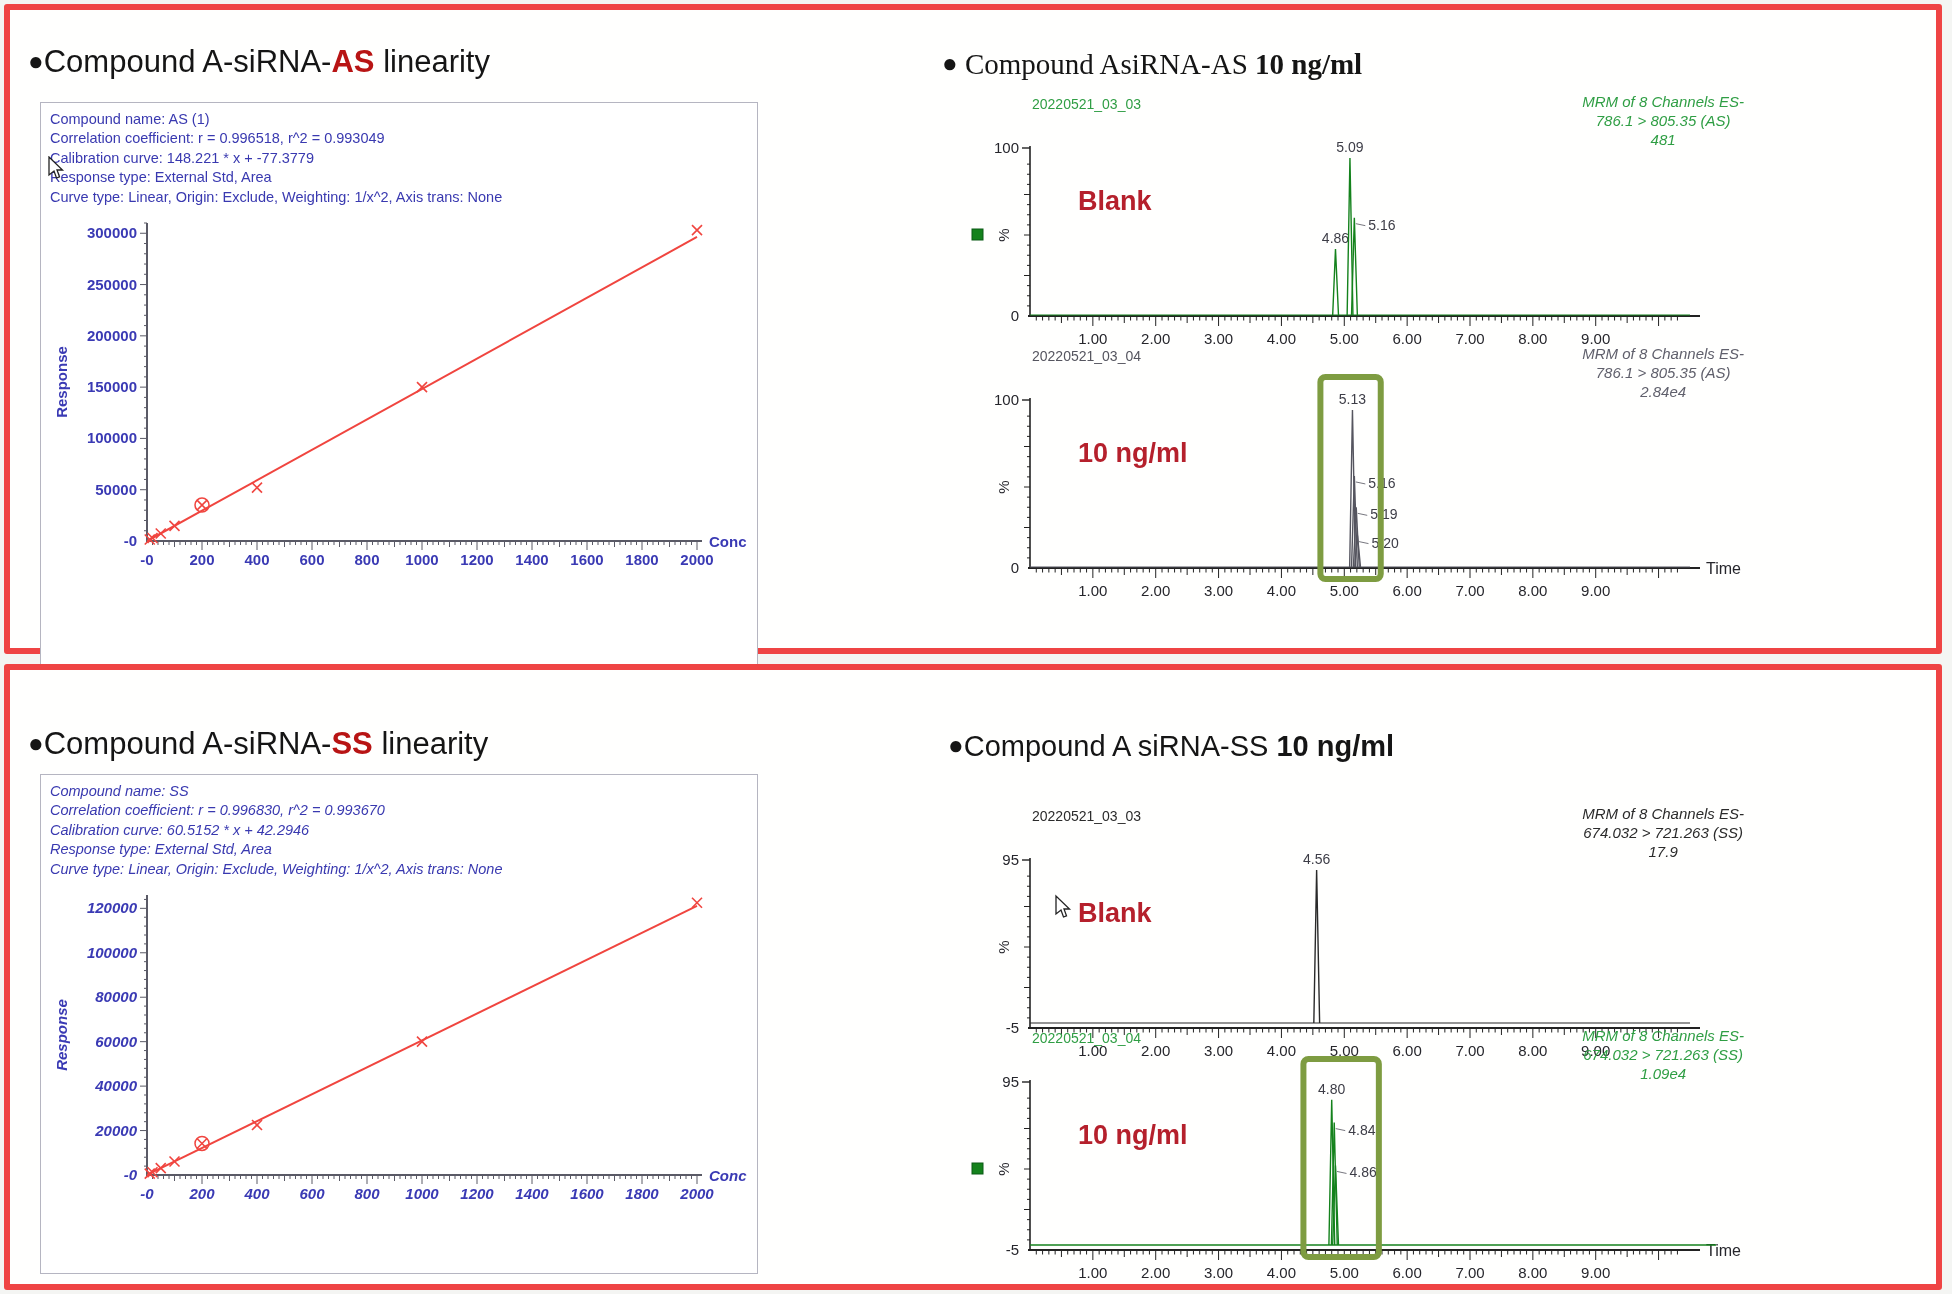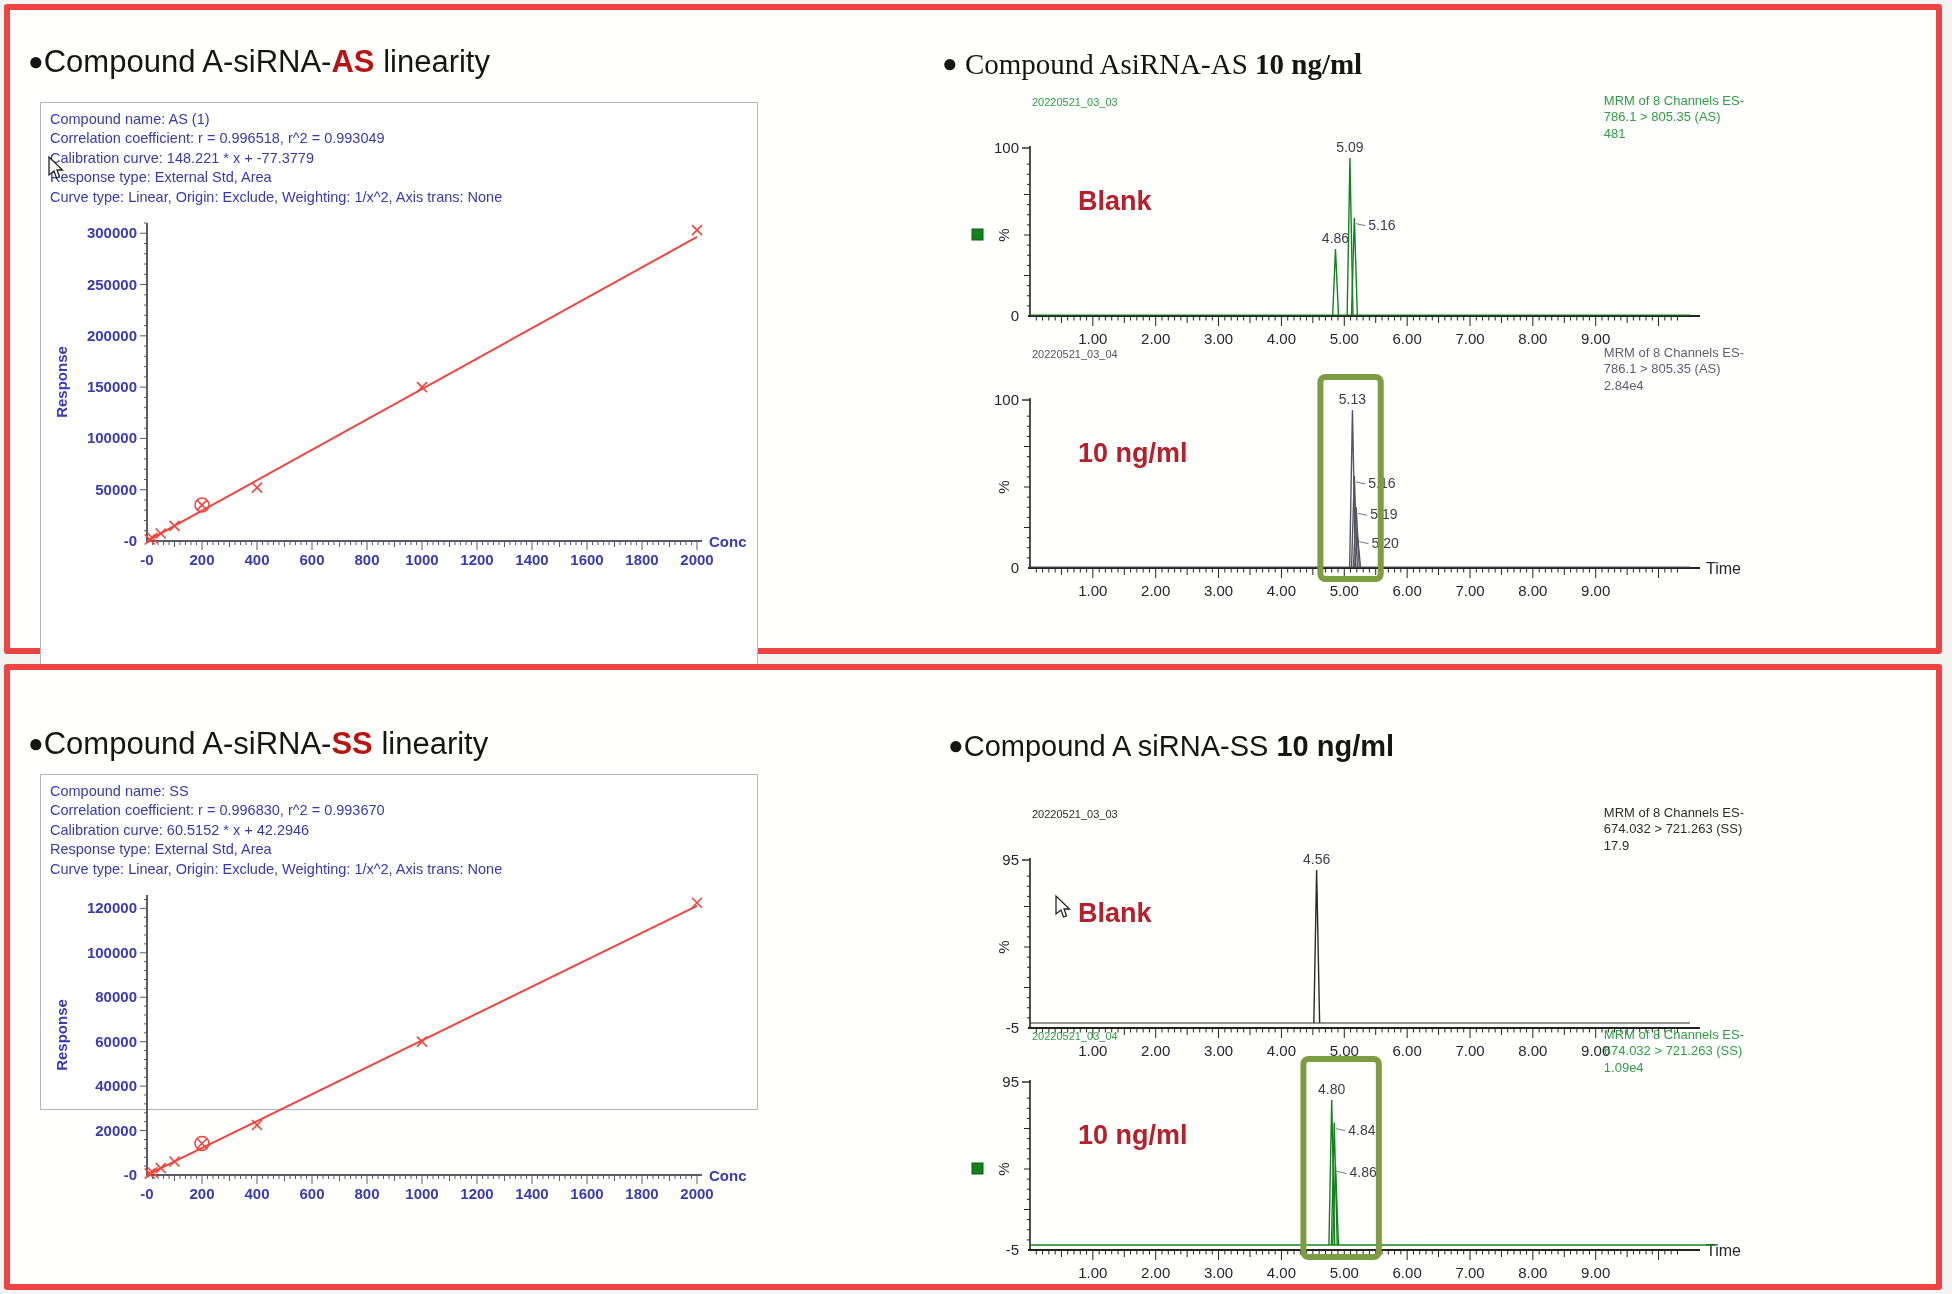--- a/index.html
+++ b/index.html
@@ -9,22 +9,22 @@
   #panel-as{top:4px;height:650px;}
   #panel-ss{top:664px;height:626px;}
   .sec-title{position:absolute;font-size:31px;font-weight:400;color:#151515;white-space:nowrap;}
   .sec-title .bullet{font-size:26px;vertical-align:2px;}
   .sec-title .hl{color:#b81414;font-weight:700;}
   .sec-title .bold{font-weight:700;}
   .lin-box{position:absolute;border:1px solid #b5b5c1;background:#fff;box-sizing:border-box;}
   .info{color:#3939b0;font-size:14.5px;line-height:1.34;padding:7px 0 2px 9px;white-space:nowrap;}
   .cursor-overlay{position:absolute;z-index:5;}
   .chrom{position:absolute;width:800px;height:276px;}
-  .run{position:absolute;left:84px;top:0;font-size:11px;}
-  .channel{position:absolute;right:4px;top:-3px;font-size:13px;line-height:1.26;text-align:left;}
+  .run{position:absolute;left:84px;top:0;font-size:14px;}
+  .channel{position:absolute;right:4px;top:-3px;font-size:15px;line-height:1.26;text-align:center;font-style:italic;}
   svg.plot{position:absolute;left:0;top:24px;}
   svg text{font-family:"Liberation Sans",sans-serif;}
   .cal-tick{font-size:15px;fill:#3a3ab4;}
   .cal-axlab{font-size:15px;fill:#3a3ab4;font-weight:700;}
   .chrom-tick{font-size:15px;fill:#26262c;}
   .ylab{font-size:15px;fill:#26262c;}
   .peak-label{font-size:14px;fill:#3d3d47;}
   .annotation{font-size:27px;font-weight:700;}
   .time-label{font-size:16px;fill:#26262c;}
 </style>
@@ -534,21 +534,21 @@
           <line x1="410.98571428571427" y1="169.6" x2="420.48571428571427" y2="171.6" stroke="#77777f" stroke-width="1"></line>
           <text x="423.48571428571427" y="175.6" class="peak-label">5.20</text>
           <rect x="372.40000000000003" y="5" width="60.3428571428571" height="202" rx="5" fill="none" stroke="#7e9c41" stroke-width="6"></rect>
         </svg>
     </div>
   </section>
 
   <section class="panel" id="panel-ss">
     <h2 class="sec-title" style="left:18px;top:30px;"><span class="bullet">●</span><span>Compound A-siRNA-</span><span class="hl">SS</span><span> linearity</span></h2>
 
-    <div class="lin-box" style="left:30px;top:104px;width:718px;height:336px;">
+    <div class="lin-box" style="left:30px;top:104px;width:718px;height:500px;font-style:italic;">
       <div class="info">
         <div>Compound name: SS</div>
         <div>Correlation coefficient: r = 0.996830, r^2 = 0.993670</div>
         <div>Calibration curve: 60.5152 * x + 42.2946</div>
         <div>Response type: External Std, Area</div>
         <div>Curve type: Linear, Origin: Exclude, Weighting: 1/x^2, Axis trans: None</div>
       </div>
       <svg class="cal-svg" width="712" height="340">
           <line x1="106" y1="14" x2="106" y2="294" stroke="#5a5a66" stroke-width="2"></line>
           <line x1="105" y1="294" x2="661" y2="294" stroke="#5a5a66" stroke-width="2"></line>

